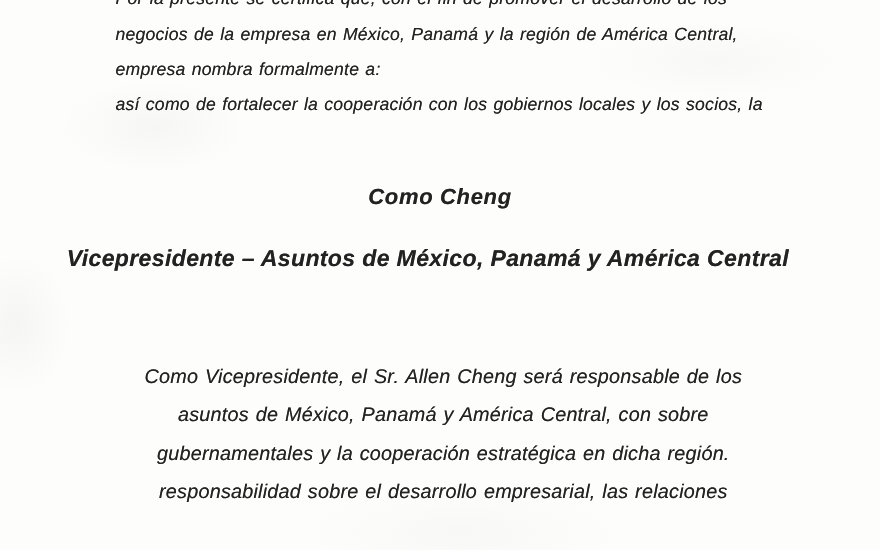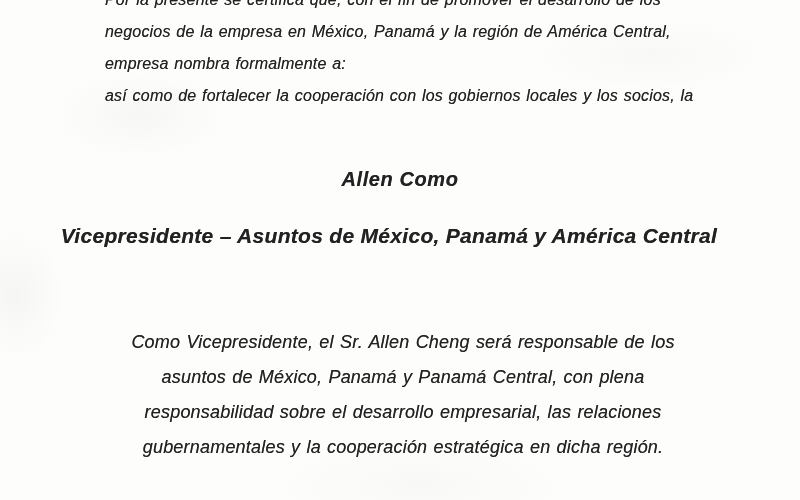--- a/index.html
+++ b/index.html
@@ -79,24 +79,24 @@
 
 <div class="page" style="color: rgb(34, 34, 34);">
 
   <div class="intro">
     <div class="line">Por la presente se certifica que, con el fin de promover el desarrollo de los</div>
     <div class="line">negocios de la empresa en México, Panamá y la región de América Central,</div>
     <div class="line">empresa nombra formalmente a:</div>
     <div class="line">así como de fortalecer la cooperación con los gobiernos locales y los socios, la</div>
   </div>
 
-  <div class="appointee-name line">Allen Como</div>
+  <div class="appointee-name line">Como Cheng</div>
 
   <div class="appointee-title line">Vicepresidente – Asuntos de México, Panamá y América Central</div>
 
   <div class="responsibilities">
     <div class="line">Como Vicepresidente, el Sr. Allen Cheng será responsable de los</div>
-    <div class="line">asuntos de México, Panamá y Panamá Central, con plena</div>
+    <div class="line">asuntos de México, Panamá y América Central, con sobre</div>
+    <div class="line">gubernamentales y la cooperación estratégica en dicha región.</div>
     <div class="line">responsabilidad sobre el desarrollo empresarial, las relaciones</div>
-    <div class="line">gubernamentales y la cooperación estratégica en dicha región.</div>
   </div>
 
 </div>
 
 </body></html>

